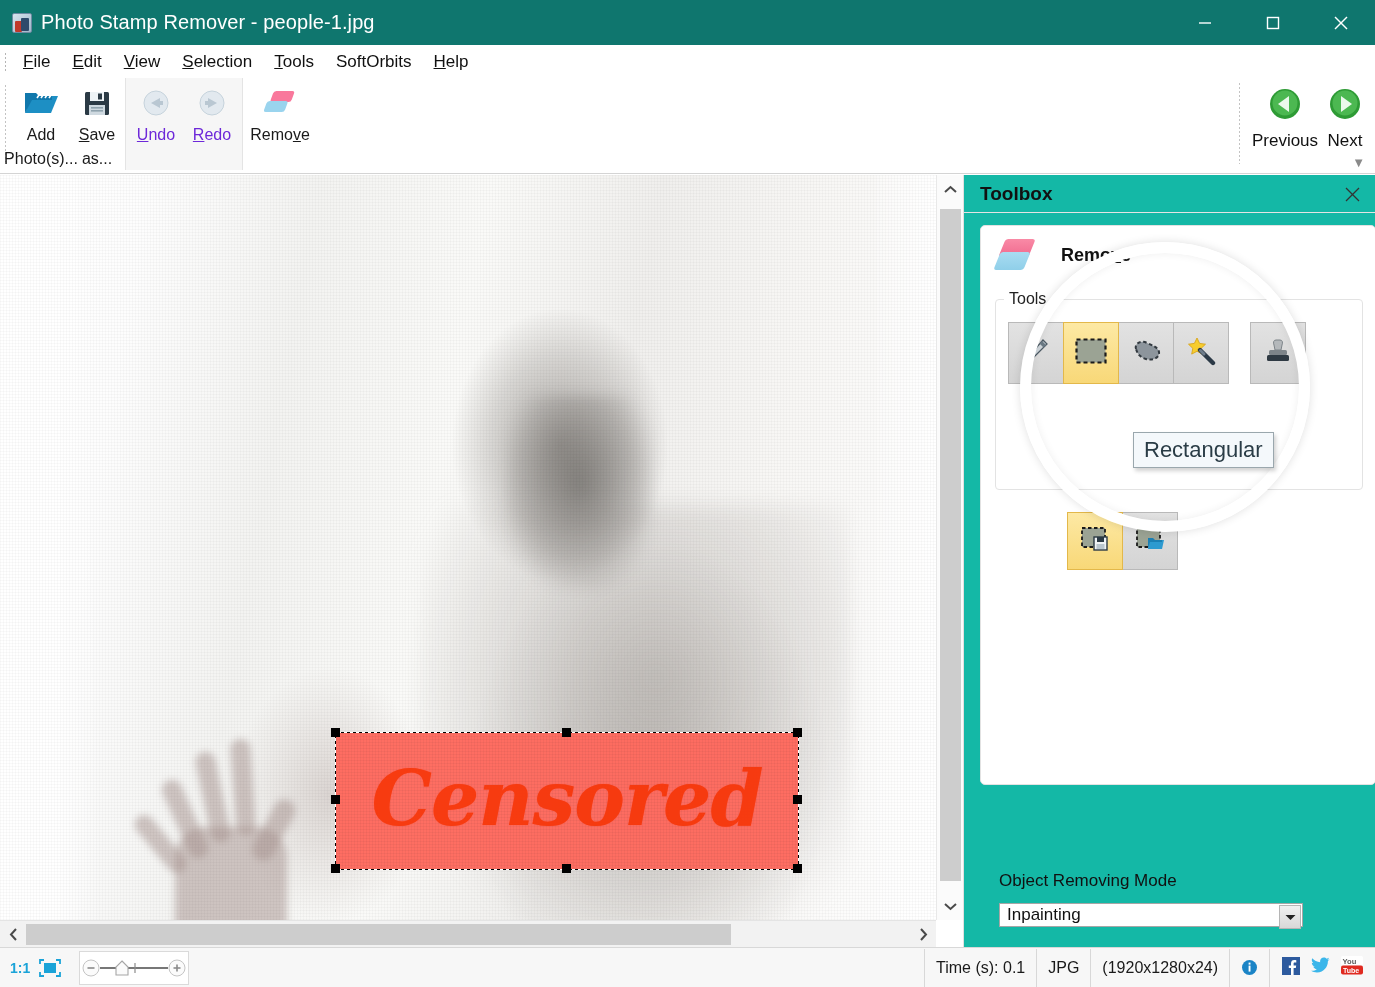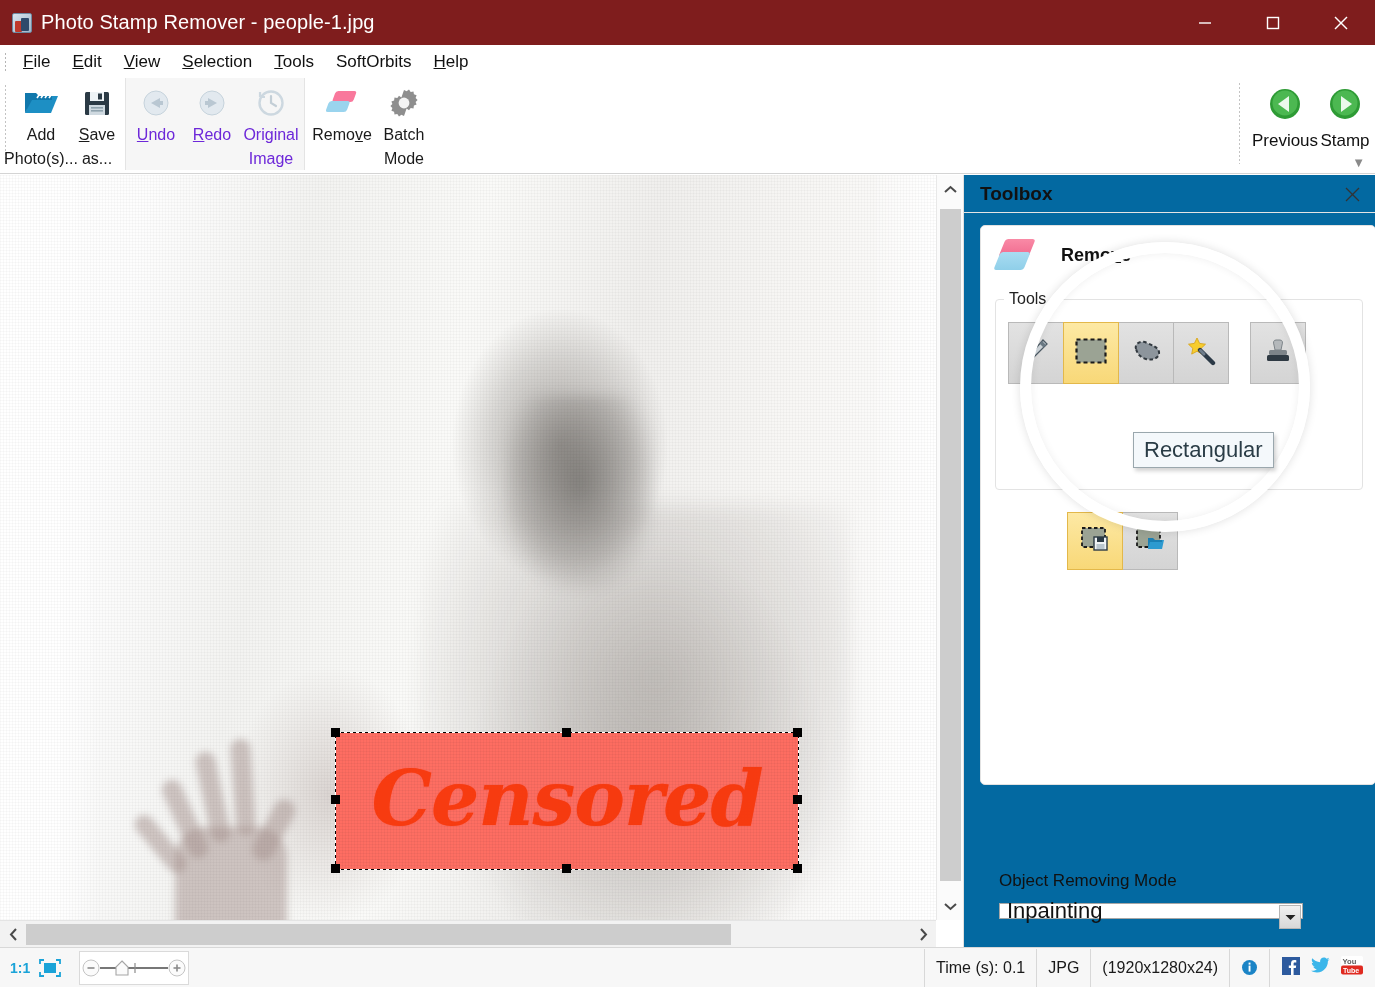--- a/index.html
+++ b/index.html
@@ -7,21 +7,21 @@
   body {
     font-family: "Liberation Sans", sans-serif;
     background:#ffffff;
     -webkit-font-smoothing: antialiased;
   }
   #app { position:relative; width:1375px; height:987px; background:#fff; }
 
   
   .titlebar {
     position:absolute; left:0; top:0; width:1375px; height:45px;
-    background:#7f1d1d; display:flex; align-items:center;
+    background:#0f766e; display:flex; align-items:center;
   }
   .title-ico {
     width:20px; height:20px; margin-left:12px; margin-right:9px;
     border-radius:2px; position:relative; overflow:hidden;
     background:linear-gradient(135deg,#d8e4ee 0%, #9fb6c9 100%);
     border:1px solid #6f8ba3;
     flex:0 0 auto;
   }
   .title-ico:before {
     content:""; position:absolute; left:2px; top:7px; width:7px; height:11px;
@@ -217,21 +217,21 @@
     display:flex; align-items:center; justify-content:center; color:#4a4a4a; font-size:15px;
   }
   .hscroll .left { left:0; } .hscroll .right { right:0; }
   .hscroll .thumb {
     position:absolute; left:26px; top:3px; width:705px; height:21px; background:#cdcdcd;
   }
 
   
   .toolbox {
     position:absolute; left:963px; top:175px; width:412px; height:772px;
-    background:#0369a1; border-left:1px solid #e0e0e0;
+    background:#14b8a6; border-left:1px solid #e0e0e0;
   }
   .tb-head {
     height:38px; display:flex; align-items:center; position:relative;
     border-bottom:1px solid #e4e4e4;
   }
   .tb-title { font-size:19px; font-weight:bold; color:#111; margin-left:16px; }
   .tb-close {
     position:absolute; right:12px; top:8px; width:22px; height:22px;
     display:flex; align-items:center; justify-content:center; color:#444;
   }
@@ -275,23 +275,23 @@
   .mini-group { margin-left:72px; display:flex; }
   .mini-btn {
     width:56px; height:58px; border:1px solid #b9b9b9;
     background:linear-gradient(180deg,#e2e2e2,#d4d4d4);
     display:flex; align-items:center; justify-content:center; margin-right:-1px;
   }
   .mini-btn.active { background:linear-gradient(180deg,#fde9a4,#f8d878); border-color:#e3b84a; z-index:2; position:relative;}
 
   .orm-label { position:absolute; left:18px; top:645px; font-size:17px; color:#111; }
   .orm-select {
-    position:absolute; left:18px; top:677px; width:304px; height:16px;
+    position:absolute; left:18px; top:677px; width:304px; height:24px;
     border:1px solid #a6a6a6; background:#fff; display:flex; align-items:center;
-    font-size:22px; color:#111;
+    font-size:17px; color:#111;
   }
   .orm-select span { padding-left:7px; }
   .orm-arrow {
     position:absolute; right:1px; top:1px; width:22px; height:24px;
     background:linear-gradient(180deg,#f1f1f1,#d8d8d8); border:1px solid #b5b5b5;
     display:flex; align-items:center; justify-content:center;
   }
   .remove-btn {
     position:absolute; left:87px; top:752px; width:254px; height:68px;
     background:linear-gradient(180deg,#e7e7e7,#d8d8d8); border:1px solid #a8a8a8;
@@ -419,55 +419,34 @@
       <div class="rib-btn disabled">
         <div class="ic">
           <svg width="32" height="32" viewBox="0 0 32 32">
             <circle cx="16" cy="16" r="12" fill="#e2e9ef" stroke="#c6d3dc"></circle>
             <path d="M12 11 L21 16 L12 21 Z" fill="#b9c7d2"></path>
             <rect x="9" y="14" width="6" height="4" fill="#b9c7d2"></rect>
           </svg>
         </div>
         <div class="lb"><u>R</u>edo</div>
       </div>
-      <div class="rib-btn wide disabled">
-        <div class="ic">
-          <svg width="32" height="32" viewBox="0 0 32 32">
-            <circle cx="16" cy="16" r="11.5" fill="none" stroke="#cdd8e0" stroke-width="2.4"></circle>
-            <path d="M16 9 L16 16 L21 19" fill="none" stroke="#c3ced6" stroke-width="2.2" stroke-linecap="round"></path>
-            <path d="M5 10 L5 5 M5 10 L10 10" stroke="#cdd8e0" stroke-width="2.2" fill="none"></path>
-          </svg>
-        </div>
-        <div class="lb">Original</div>
-        <div class="lb">Image</div>
-      </div>
     </div>
 
     <div class="rib-btn wide" style="margin-left:6px">
       <div class="ic">
         <svg width="34" height="30" viewBox="0 0 34 30">
           <g transform="skewX(-20)">
             <rect x="12" y="3" width="21" height="11" rx="2.5" fill="#f9789c"></rect>
             <rect x="9" y="13" width="21" height="11" rx="2.5" fill="#9ad4ee"></rect>
           </g>
         </svg>
       </div>
       <div class="lb">Remo<u>v</u>e</div>
     </div>
 
-    <div class="rib-btn wide">
-      <div class="ic">
-        <svg width="30" height="30" viewBox="0 0 30 30">
-          <path d="M15 2 l2.6 1.2 2.4-1.6 1.7 2.3 2.8-.5.4 2.8 2.7 1-1 2.7 2 2-2 2 1 2.7-2.7 1-.4 2.8-2.8-.5-1.7 2.3-2.4-1.6L15 28l-2.6-1.2-2.4 1.6-1.7-2.3-2.8.5-.4-2.8-2.7-1 1-2.7-2-2 2-2-1-2.7 2.7-1 .4-2.8 2.8.5 1.7-2.3 2.4 1.6z" fill="#8e8e8e"></path>
-          <circle cx="15" cy="15" r="5.4" fill="#f4f4f4"></circle>
-        </svg>
-      </div>
-      <div class="lb">Batch</div>
-      <div class="lb">Mode</div>
-    </div>
 
     <div class="ribbon-expand2">▼</div>
   </div>
 
   <div class="ribbon-right">
     <div class="nav-grip"></div>
     <div class="nav-btn">
       <div>
         <svg width="34" height="34" viewBox="0 0 34 34">
           <circle cx="17" cy="17" r="15" fill="#2e9b35"></circle>
@@ -478,21 +457,21 @@
       <div class="lb">Previous</div>
     </div>
     <div class="nav-btn">
       <div>
         <svg width="34" height="34" viewBox="0 0 34 34">
           <circle cx="17" cy="17" r="15" fill="#2e9b35"></circle>
           <circle cx="17" cy="16" r="12.5" fill="#4cb851"></circle>
           <path d="M13 9 L24 17 L13 25 Z" fill="#ecf9ec"></path>
         </svg>
       </div>
-      <div class="lb">Stamp</div>
+      <div class="lb">Next</div>
     </div>
     <div class="ribbon-expand">▼</div>
   </div>
 
   <div class="canvas-wrap">
     <div class="photo">
       <div class="fig-body"></div>
       <div class="fig-head"></div>
       <div class="fig-hand">
         <i class="palm"></i>

